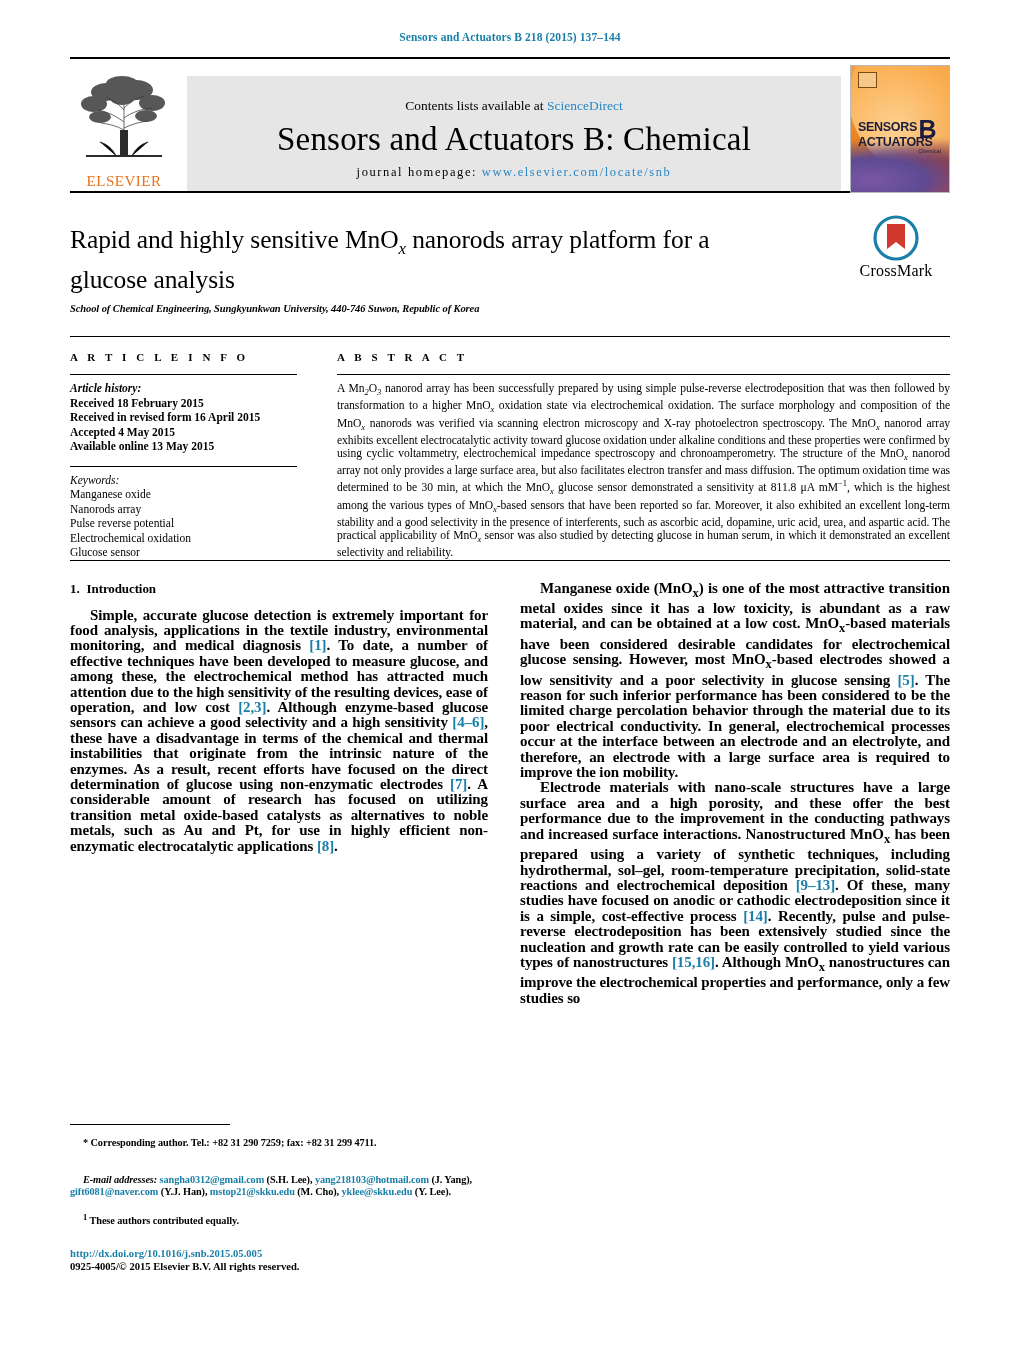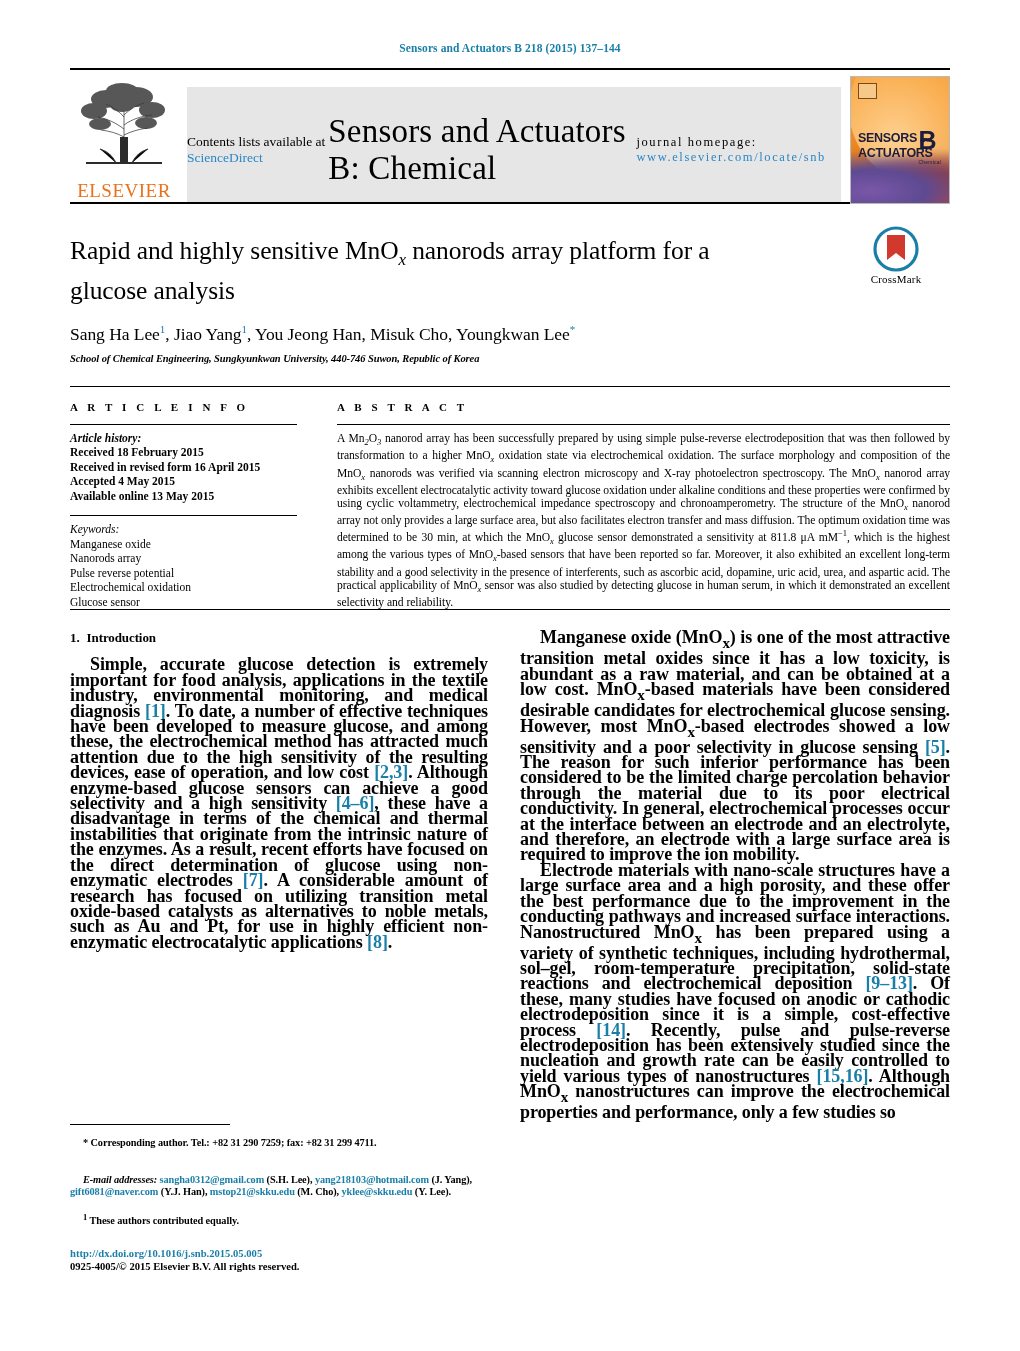--- a/index.html
+++ b/index.html
@@ -16,21 +16,21 @@
   }
   .page { position: relative; width: 1020px; height: 1351px; padding: 0 70px; }
 
   
   .runhead {
     text-align: center;
     color: #1a7fa8;
     font-size: 11.5px;
     font-weight: bold;
     letter-spacing: .1px;
-    padding-top: 42px;
+    padding-top: 31px;
   }
 
   
   .masthead {
     margin-top: 14px;
     border-top: 2.5px solid #000;
     display: flex;
     align-items: stretch;
     height: 134px;
     padding-top: 6px;
@@ -39,30 +39,30 @@
     width: 108px;
     flex: 0 0 108px;
     display: flex; flex-direction: column;
     align-items: center; justify-content: flex-end;
     padding-bottom: 2px;
   }
   .elsevier-tree { width: 96px; height: 92px; }
   .elsevier-word {
     font-family: "Liberation Serif", serif;
     color: #E9711C;
-    font-size: 19px;
+    font-size: 15px;
     letter-spacing: .5px;
     line-height: 1;
     margin-top: 12px;
   }
   .journal-box {
     flex: 1 1 auto;
     background: #e6e6e6;
     margin: 11px 9px 0 9px;
-    display: flex; flex-direction: row;
+    display: flex; flex-direction: column;
     justify-content: space-between;
     align-items: center;
     padding: 22px 0 11px 0;
   }
   .contents-line { font-size: 13.5px; }
   .contents-line .sd { color: #2a87c5; }
   .journal-title {
     font-size: 33px;
     letter-spacing: .2px;
     font-family: "Liberation Serif", serif;
@@ -110,21 +110,21 @@
   .cover-b small { display:block; font-size: 5px; font-weight: normal; letter-spacing:.2px;}
   .masthead-bottom { border-bottom: 2.5px solid #000; }
 
   
   .title-block { position: relative; padding-top: 31px; }
   .crossmark {
     position: absolute; right: 0px; top: 22px;
     width: 108px; text-align: center;
   }
   .crossmark-badge { width: 46px; height: 46px; margin: 0 auto; display:block;}
-  .crossmark-label { font-size: 11px; letter-spacing: .2px; margin-top: 1px; }
+  .crossmark-label { font-size: 16px; letter-spacing: .2px; margin-top: 1px; }
   .paper-title {
     font-size: 25.5px; line-height: 31px;
     font-weight: normal;
     margin: 0; max-width: 700px;
     letter-spacing: -.1px;
   }
   .paper-title sub { font-size: 17px; font-style: italic; }
   .authors {
     font-size: 17.5px; margin-top: 17px; letter-spacing: -.05px;
   }
@@ -174,21 +174,21 @@
     padding-top: 20px;
     display: flex;
     gap: 32px;
     position: relative;
   }
   .bcol { flex: 1 1 0; }
   .bcol.left { max-width: 418px; }
   .h2 { font-size: 13px; font-weight: bold; margin: 0 0 11px 0; letter-spacing: -.1px;}
   .h2 .num { margin-right: 7px; }
   p.para {
-    font-size: 18px; line-height: 15.4px;
+    font-size: 15px; line-height: 15.4px;
     text-align: justify; margin: 0 0 0 0;
     text-indent: 20px;
     font-weight: bold;
     letter-spacing: -.1px;
   }
   p.para + p.para { margin-top: 0px; }
   .ref { color: #1a7fa8; }
 
   
   .footnotes {
@@ -277,27 +277,20 @@
         <circle cx="23" cy="23" r="17.5" fill="#ffffff"></circle>
         <path d="M14 9 H32 V34 L23 27 L14 34 Z" fill="#d0392b"></path>
       </svg>
       <div class="crossmark-label">CrossMark</div>
     </div>
 
     <h1 class="paper-title">
       <span>Rapid and highly sensitive MnO</span><sub>x</sub><span> nanorods array platform for a glucose analysis</span>
     </h1>
 
-    <div class="authors">
-      <span>Sang Ha Lee</span><sup>1</sup>,
-      <span>Jiao Yang</span><sup>1</sup>,
-      <span>You Jeong Han</span>,
-      <span>Misuk Cho</span>,
-      <span>Youngkwan Lee</span><sup class="star">*</sup>
-    </div>
 
     <div class="affiliation">School of Chemical Engineering, Sungkyunkwan University, 440-746 Suwon, Republic of Korea</div>
   </div>
 
   <div class="info-abstract">
     <div class="col-info">
       <div class="sec-head">A R T I C L E   I N F O</div>
       <div class="rule"></div>
       <div class="hist">
         <div class="lbl">Article history:</div>

